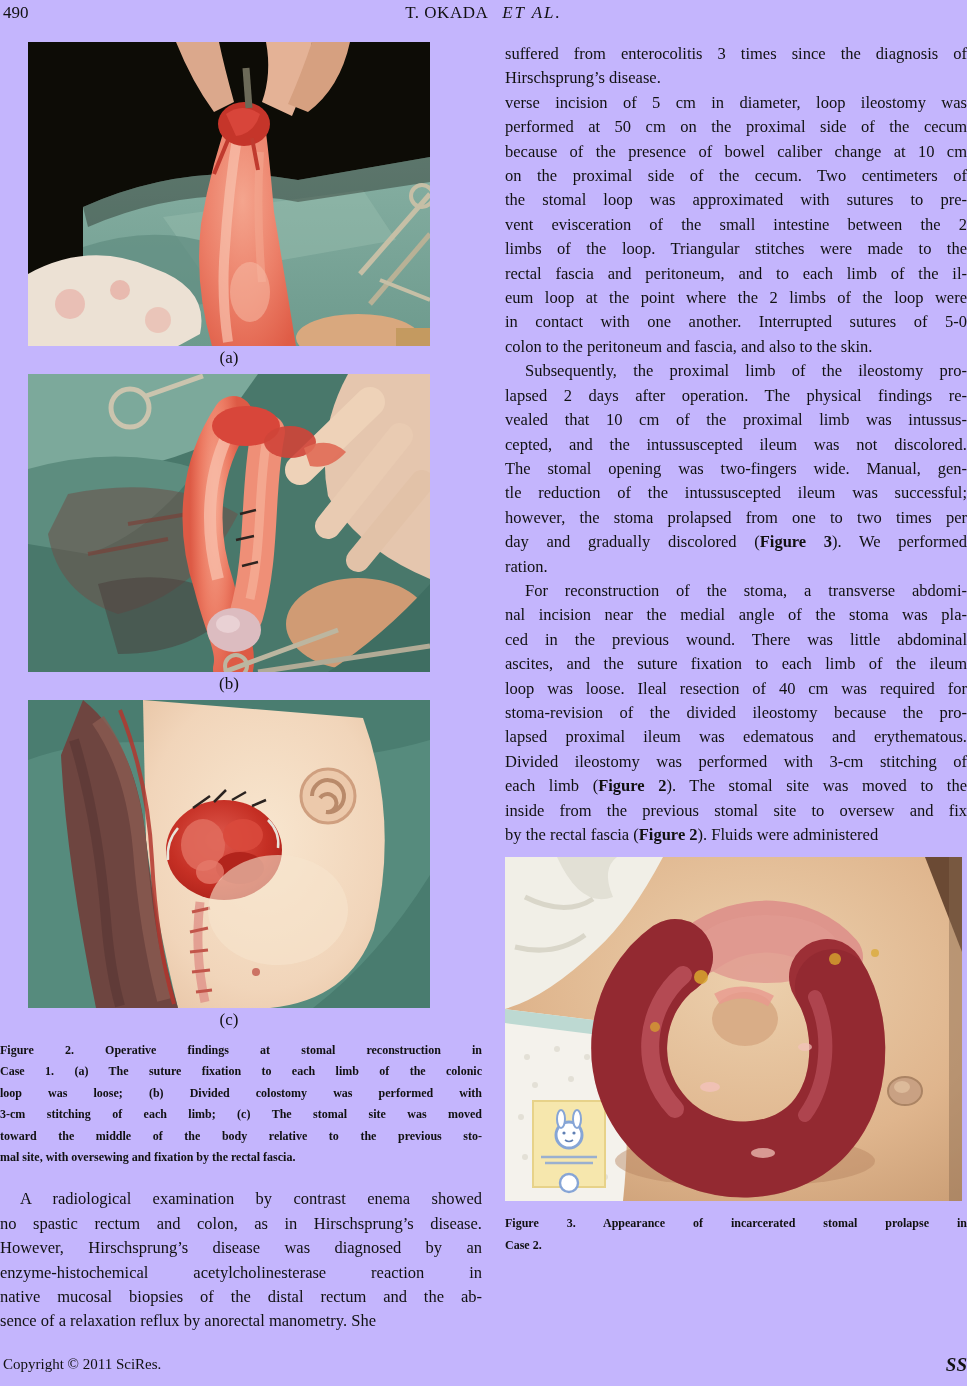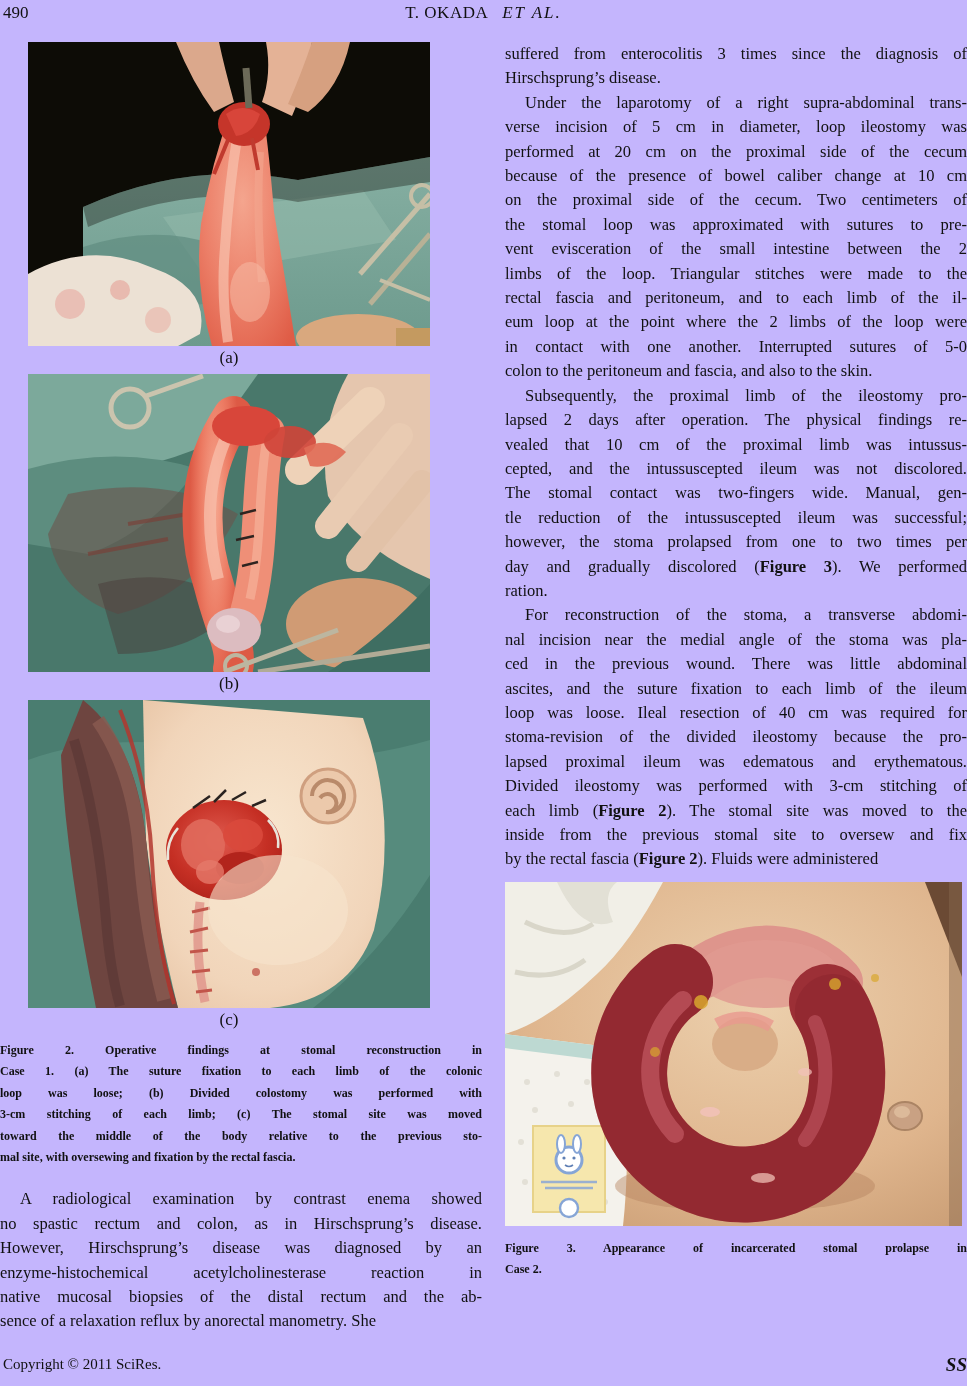--- a/index.html
+++ b/index.html
@@ -185,39 +185,38 @@
         <div class="tline last">sence of a relaxation reflux by anorectal manometry. She</div>
       </div>
   </div>
 
   <div class="col-right">
     <div class="para" style="margin-top:4px">
         <div class="tline">suffered from enterocolitis 3 times since the diagnosis of</div>
         <div class="tline last">Hirschsprung’s disease.</div>
       </div>
     <div class="para">
-        <div class="tline indent">Under the laparotomy of a right supra-abdominal trans-</div>
         <div class="tline">verse incision of 5 cm in diameter, loop ileostomy was</div>
-        <div class="tline">performed at 20 cm on the proximal side of the cecum</div>
+        <div class="tline">performed at 50 cm on the proximal side of the cecum</div>
         <div class="tline">because of the presence of bowel caliber change at 10 cm</div>
         <div class="tline">on the proximal side of the cecum. Two centimeters of</div>
         <div class="tline">the stomal loop was approximated with sutures to pre-</div>
         <div class="tline">vent evisceration of the small intestine between the 2</div>
         <div class="tline">limbs of the loop. Triangular stitches were made to the</div>
         <div class="tline">rectal fascia and peritoneum, and to each limb of the il-</div>
         <div class="tline">eum loop at the point where the 2 limbs of the loop were</div>
         <div class="tline">in contact with one another. Interrupted sutures of 5-0</div>
         <div class="tline last">colon to the peritoneum and fascia, and also to the skin.</div>
       </div>
     <div class="para">
         <div class="tline indent">Subsequently, the proximal limb of the ileostomy pro-</div>
         <div class="tline">lapsed 2 days after operation. The physical findings re-</div>
         <div class="tline">vealed that 10 cm of the proximal limb was intussus-</div>
         <div class="tline">cepted, and the intussuscepted ileum was not discolored.</div>
-        <div class="tline">The stomal contact was two-fingers wide. Manual, gen-</div>
+        <div class="tline">The stomal opening was two-fingers wide. Manual, gen-</div>
         <div class="tline">tle reduction of the intussuscepted ileum was successful;</div>
         <div class="tline">however, the stoma prolapsed from one to two times per</div>
         <div class="tline">day and gradually discolored (<b>Figure 3</b>). We performed</div>
         <div class="tline last">ration.</div>
       </div>
     <div class="para">
         <div class="tline indent">For reconstruction of the stoma, a transverse abdomi-</div>
         <div class="tline">nal incision near the medial angle of the stoma was pla-</div>
         <div class="tline">ced in the previous wound. There was little abdominal</div>
         <div class="tline">ascites, and the suture fixation to each limb of the ileum</div>

